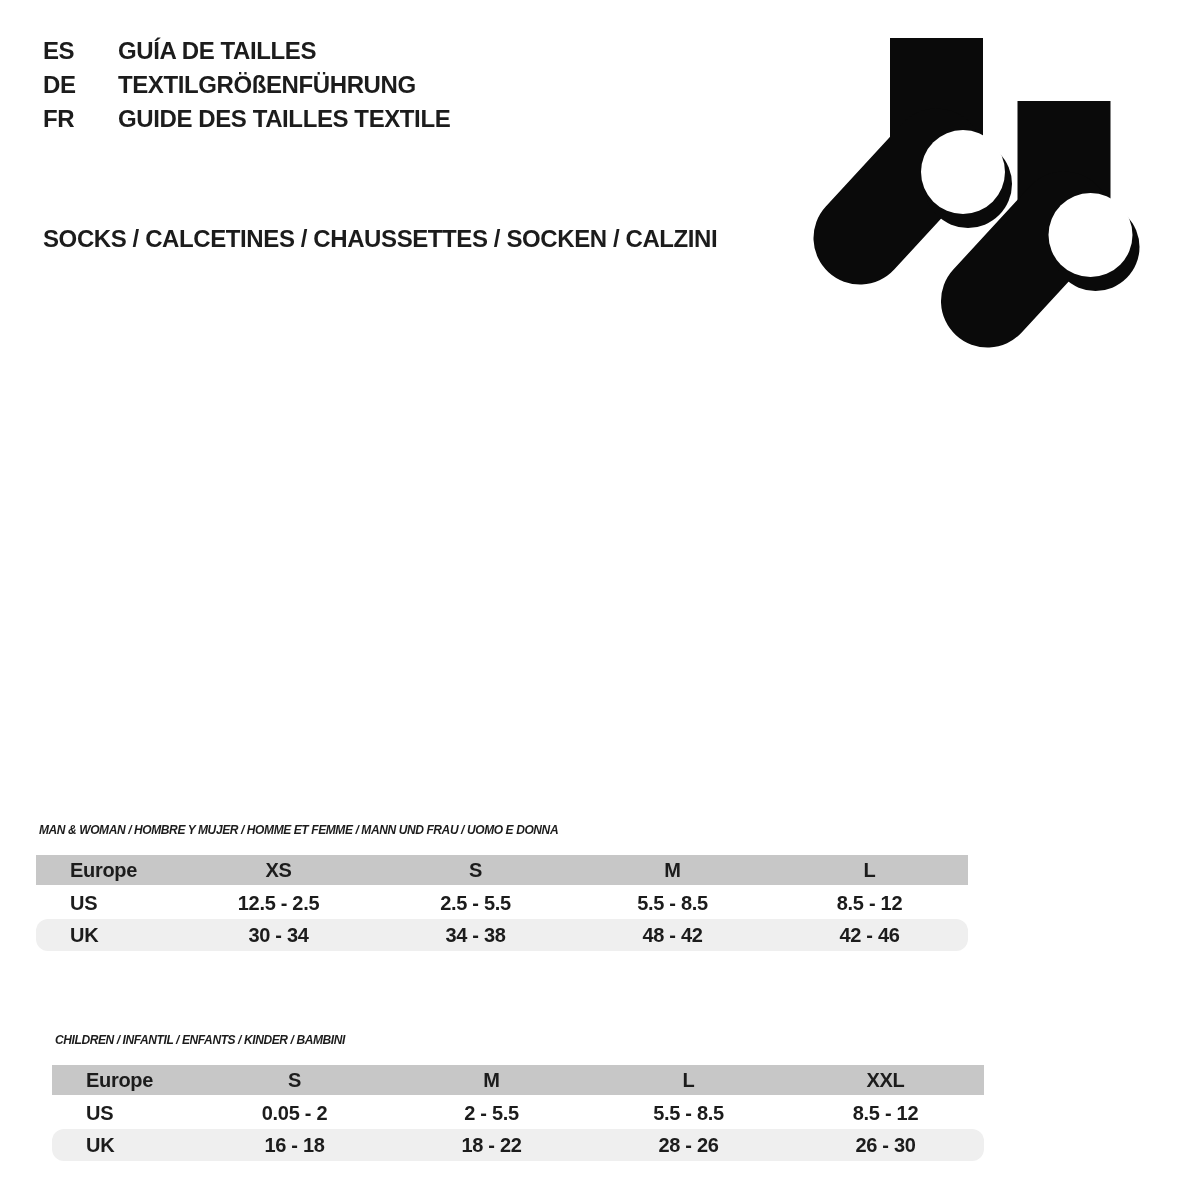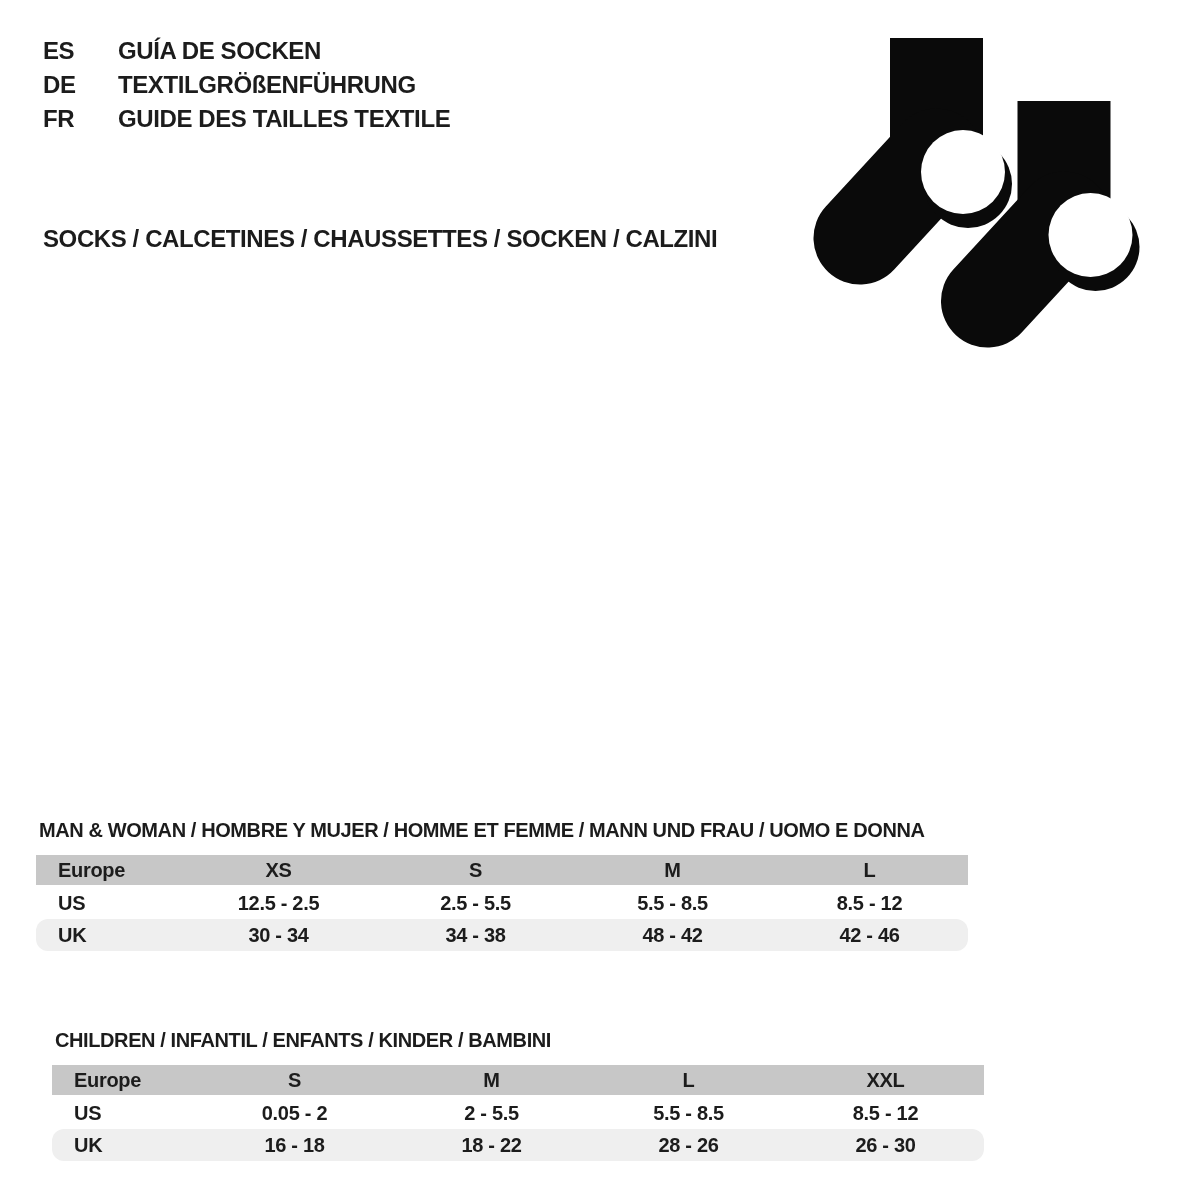--- a/index.html
+++ b/index.html
@@ -56,26 +56,27 @@
   
   .size-section {
     position: absolute;
     left: 36px;
     width: 932px;
   }
   .section-man-woman { top: 818px; }
   .section-children  { top: 1028px; margin-left: 16px; }
 
   .table-title {
-    font-size: 20px;
+    font-size: 12px;
     letter-spacing: -0.4px;
     line-height: 24px;
     white-space: nowrap;
     padding-left: 3px;
     margin-bottom: 13px;
+    font-style: italic;
   }
   .size-table {
     width: 932px;
   }
   .t-row {
     display: flex;
     align-items: center;
     height: 32px;
     font-size: 20px;
     letter-spacing: -0.3px;
@@ -90,31 +91,31 @@
     border-radius: 12px;
   }
   .t-cell {
     flex: 0 0 197px;
     text-align: center;
     white-space: nowrap;
   }
   .t-cell.label {
     flex: 0 0 144px;
     text-align: left;
-    padding-left: 22px;
+    padding-left: 34px;
     box-sizing: border-box;
   }
 </style>
 </head>
 <body>
 
 <div class="lang-block">
   <div class="lang-row">
     <span class="lang-code">ES</span>
-    <span class="lang-label">GUÍA DE SOCKEN</span>
+    <span class="lang-label">GUÍA DE TAILLES</span>
   </div>
   <div class="lang-row">
     <span class="lang-code">DE</span>
     <span class="lang-label">TEXTILGRÖßENFÜHRUNG</span>
   </div>
   <div class="lang-row">
     <span class="lang-code">FR</span>
     <span class="lang-label">GUIDE DES TAILLES TEXTILE</span>
   </div>
 </div>

